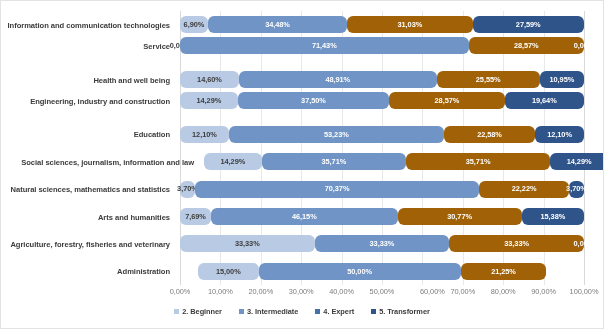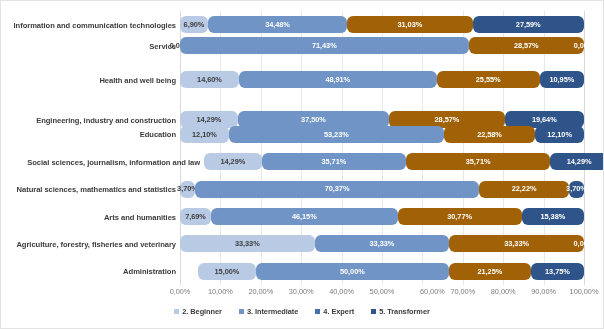--- a/index.html
+++ b/index.html
@@ -58,21 +58,21 @@
     width: 100%;
     height: 17px;
     display: flex;
   }
   .cat-label {
     position: absolute;
     right: 100%;
     top: 50%;
     transform: translateY(-50%);
     white-space: nowrap;
-    padding-right: 4px;
+    padding-right: 10px;
     font-size: 7.6px;
     color: #3c3c3c;
     font-weight: bold;
     letter-spacing: -0.05px;
   }
   .seg {
     position: relative;
     height: 100%;
     display: flex;
     align-items: center;
@@ -212,21 +212,21 @@
           <div class="seg s1" style="width: 48.91%;">
             <span class="seg-label">48,91%</span>
           </div>
           <div class="seg s2" style="width: 25.55%;">
             <span class="seg-label">25,55%</span>
           </div>
           <div class="seg s3" style="width: 10.95%; text-align: center;">
             <span class="seg-label">10,95%</span>
           </div>
         </div>
-        <div class="row" style="top: 100px;">
+        <div class="row" style="top: 81px;">
           <div class="cat-label">Engineering, industry and construction</div>
           <div class="seg s0" style="width: 14.29%;">
             <span class="seg-label">14,29%</span>
           </div>
           <div class="seg s1" style="width: 37.5%;">
             <span class="seg-label">37,50%</span>
           </div>
           <div class="seg s2" style="width: 28.57%;">
             <span class="seg-label">28,57%</span>
           </div>
@@ -312,23 +312,20 @@
         <div class="row" style="top: 251.8px;">
           <div class="cat-label">Administration</div>
           <div class="seg s0" style="width: 15%; margin-left: 18px;">
             <span class="seg-label">15,00%</span>
           </div>
           <div class="seg s1" style="width: 50%;">
             <span class="seg-label">50,00%</span>
           </div>
           <div class="seg s2" style="width: 21.25%;">
             <span class="seg-label">21,25%</span>
-          </div>
-          <div class="seg s3" style="width: 13.75%;">
-            <span class="seg-label">13,75%</span>
           </div>
         </div>
       </div>
   </div>
 
   <div class="x-axis" id="x-axis">
       <div class="x-tick" style="left: 0%;">0,00%</div>
       <div class="x-tick" style="left: 10%;">10,00%</div>
       <div class="x-tick" style="left: 20%;">20,00%</div>
       <div class="x-tick" style="left: 30%;">30,00%</div>

